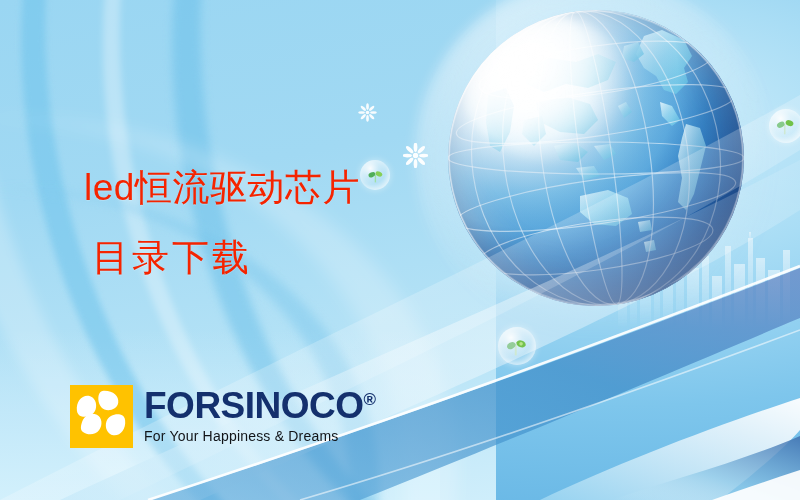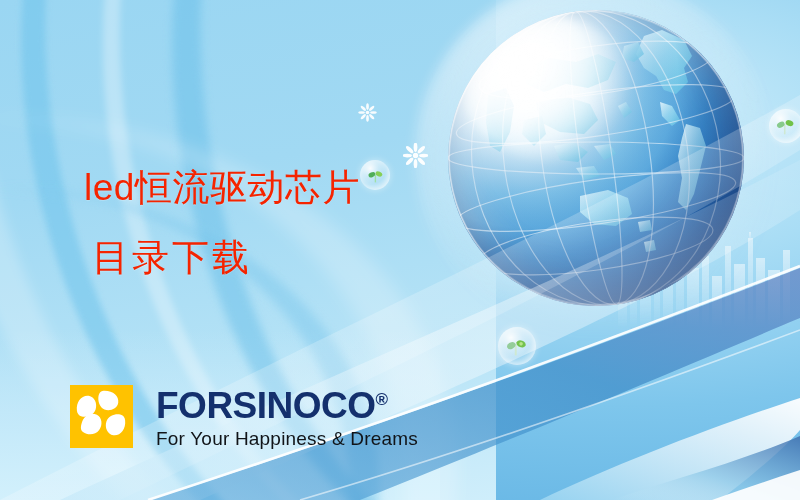--- a/index.html
+++ b/index.html
@@ -209,21 +209,21 @@
     font-size:37px;
     letter-spacing:3px;
     margin-top:26px;
     margin-left:8px;
     white-space:nowrap;
   }
 
   
   #logo {
     position:absolute; left:70px; top:385px;
-    display:flex; align-items:flex-start; gap:23px;
+    display:flex; align-items:flex-start; gap:11px;
   }
   #logo-mark {
     width:63px; height:63px;
     background:#ffc200;
     flex:0 0 auto;
     position:relative;
   }
   #logo-mark svg { display:block; width:100%; height:100%; }
   #logo-text { padding-top:2px; }
   #logo-word {
@@ -236,21 +236,21 @@
     white-space:nowrap;
   }
   #logo-word .reg {
     font-size:17px;
     vertical-align:super;
     line-height:1;
   }
   #logo-tag {
     display:block;
     margin-top:4px;
-    font-size:19px;
+    font-size:14px;
     color:#111418;
     letter-spacing:.2px;
     white-space:nowrap;
   }
 </style>
 </head>
 <body>
 
 <div id="banner">
 

